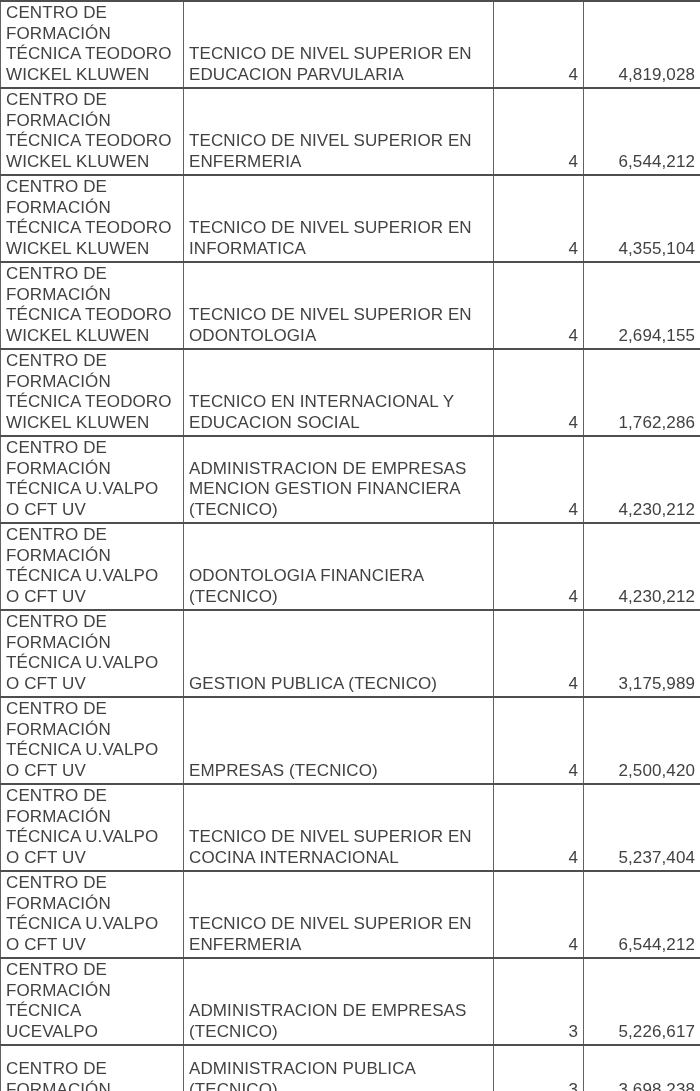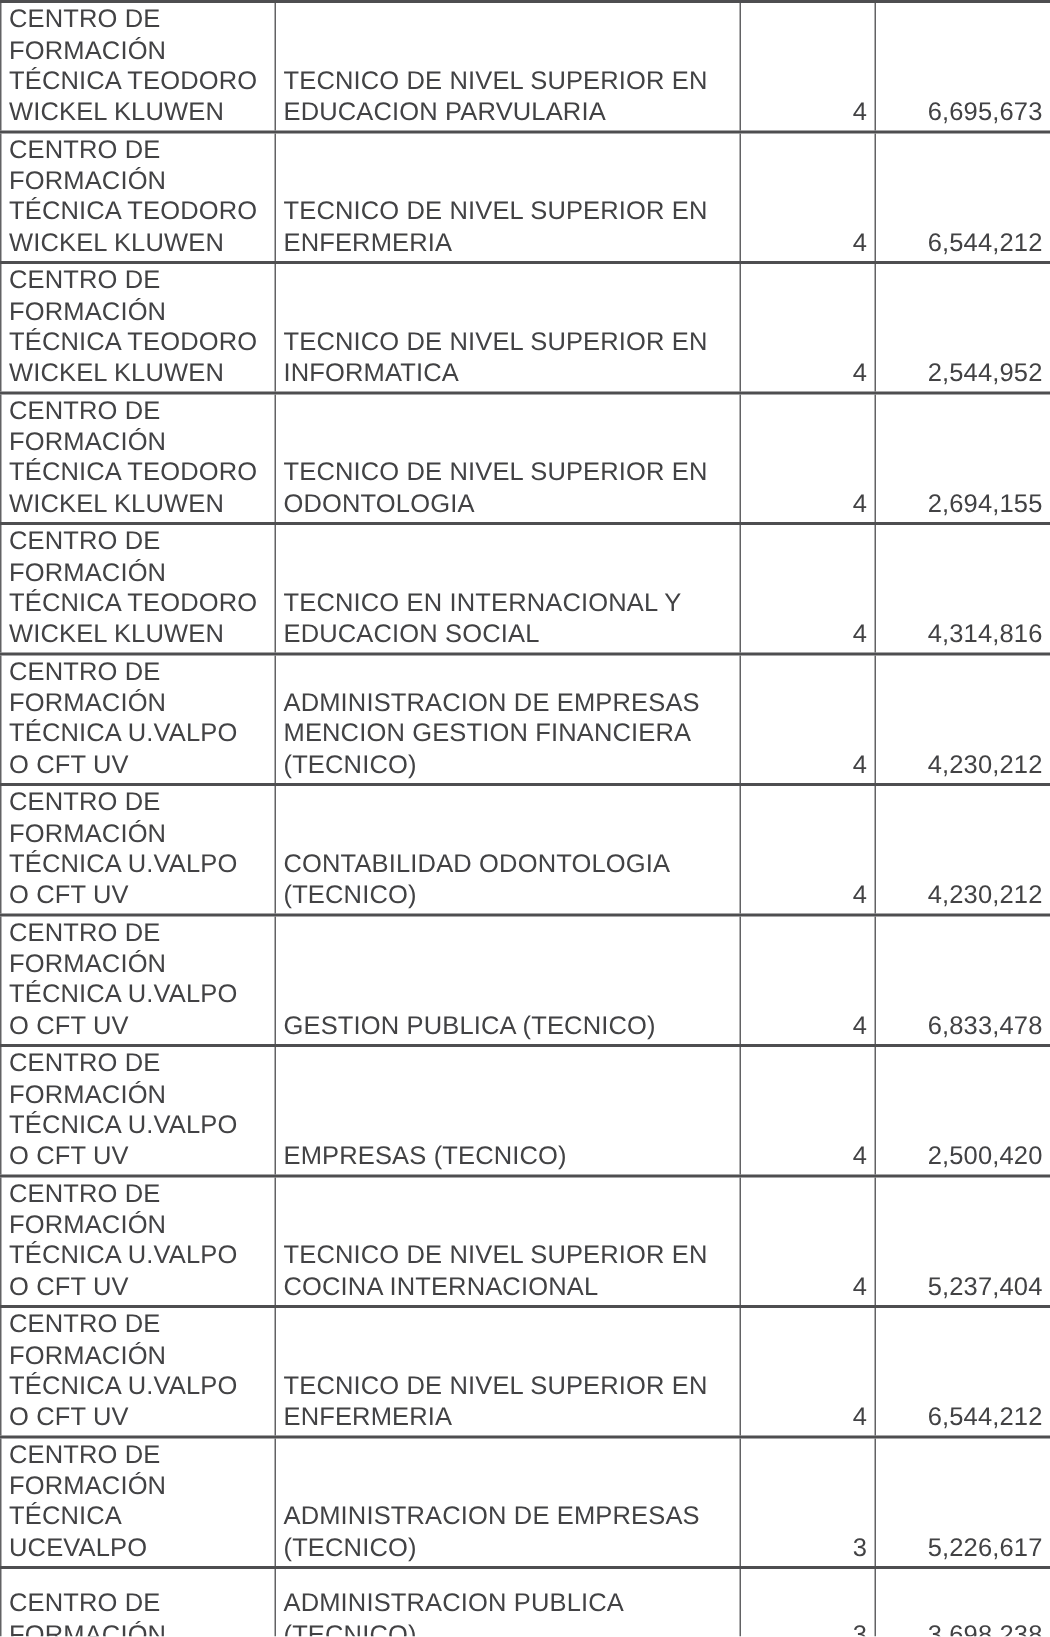--- a/index.html
+++ b/index.html
@@ -66,91 +66,91 @@
     </colgroup>
     <tbody>
         <tr>
     <td>CENTRO DE
 FORMACIÓN
 TÉCNICA TEODORO
 WICKEL KLUWEN</td>
     <td>TECNICO DE NIVEL SUPERIOR EN
 EDUCACION PARVULARIA</td>
     <td class="num">4</td>
-    <td class="num">6,695,673</td>
+    <td class="num">4,819,028</td>
   </tr>
         <tr>
     <td>CENTRO DE
 FORMACIÓN
 TÉCNICA TEODORO
 WICKEL KLUWEN</td>
     <td>TECNICO DE NIVEL SUPERIOR EN
 ENFERMERIA</td>
     <td class="num">4</td>
     <td class="num">6,544,212</td>
   </tr>
         <tr>
     <td>CENTRO DE
 FORMACIÓN
 TÉCNICA TEODORO
 WICKEL KLUWEN</td>
     <td>TECNICO DE NIVEL SUPERIOR EN
 INFORMATICA</td>
     <td class="num">4</td>
-    <td class="num">2,544,952</td>
+    <td class="num">4,355,104</td>
   </tr>
         <tr>
     <td>CENTRO DE
 FORMACIÓN
 TÉCNICA TEODORO
 WICKEL KLUWEN</td>
     <td>TECNICO DE NIVEL SUPERIOR EN
 ODONTOLOGIA</td>
     <td class="num">4</td>
     <td class="num">2,694,155</td>
   </tr>
         <tr>
     <td>CENTRO DE
 FORMACIÓN
 TÉCNICA TEODORO
 WICKEL KLUWEN</td>
     <td>TECNICO EN INTERNACIONAL Y
 EDUCACION SOCIAL</td>
     <td class="num">4</td>
-    <td class="num">4,314,816</td>
+    <td class="num">1,762,286</td>
   </tr>
         <tr>
     <td>CENTRO DE
 FORMACIÓN
 TÉCNICA U.VALPO
 O CFT UV</td>
     <td>ADMINISTRACION DE EMPRESAS
 MENCION GESTION FINANCIERA
 (TECNICO)</td>
     <td class="num">4</td>
     <td class="num">4,230,212</td>
   </tr>
         <tr>
     <td>CENTRO DE
 FORMACIÓN
 TÉCNICA U.VALPO
 O CFT UV</td>
-    <td>CONTABILIDAD ODONTOLOGIA
+    <td>ODONTOLOGIA FINANCIERA
 (TECNICO)</td>
     <td class="num">4</td>
     <td class="num">4,230,212</td>
   </tr>
         <tr>
     <td>CENTRO DE
 FORMACIÓN
 TÉCNICA U.VALPO
 O CFT UV</td>
     <td>GESTION PUBLICA (TECNICO)</td>
     <td class="num">4</td>
-    <td class="num">6,833,478</td>
+    <td class="num">3,175,989</td>
   </tr>
         <tr>
     <td>CENTRO DE
 FORMACIÓN
 TÉCNICA U.VALPO
 O CFT UV</td>
     <td>EMPRESAS (TECNICO)</td>
     <td class="num">4</td>
     <td class="num">2,500,420</td>
   </tr>

